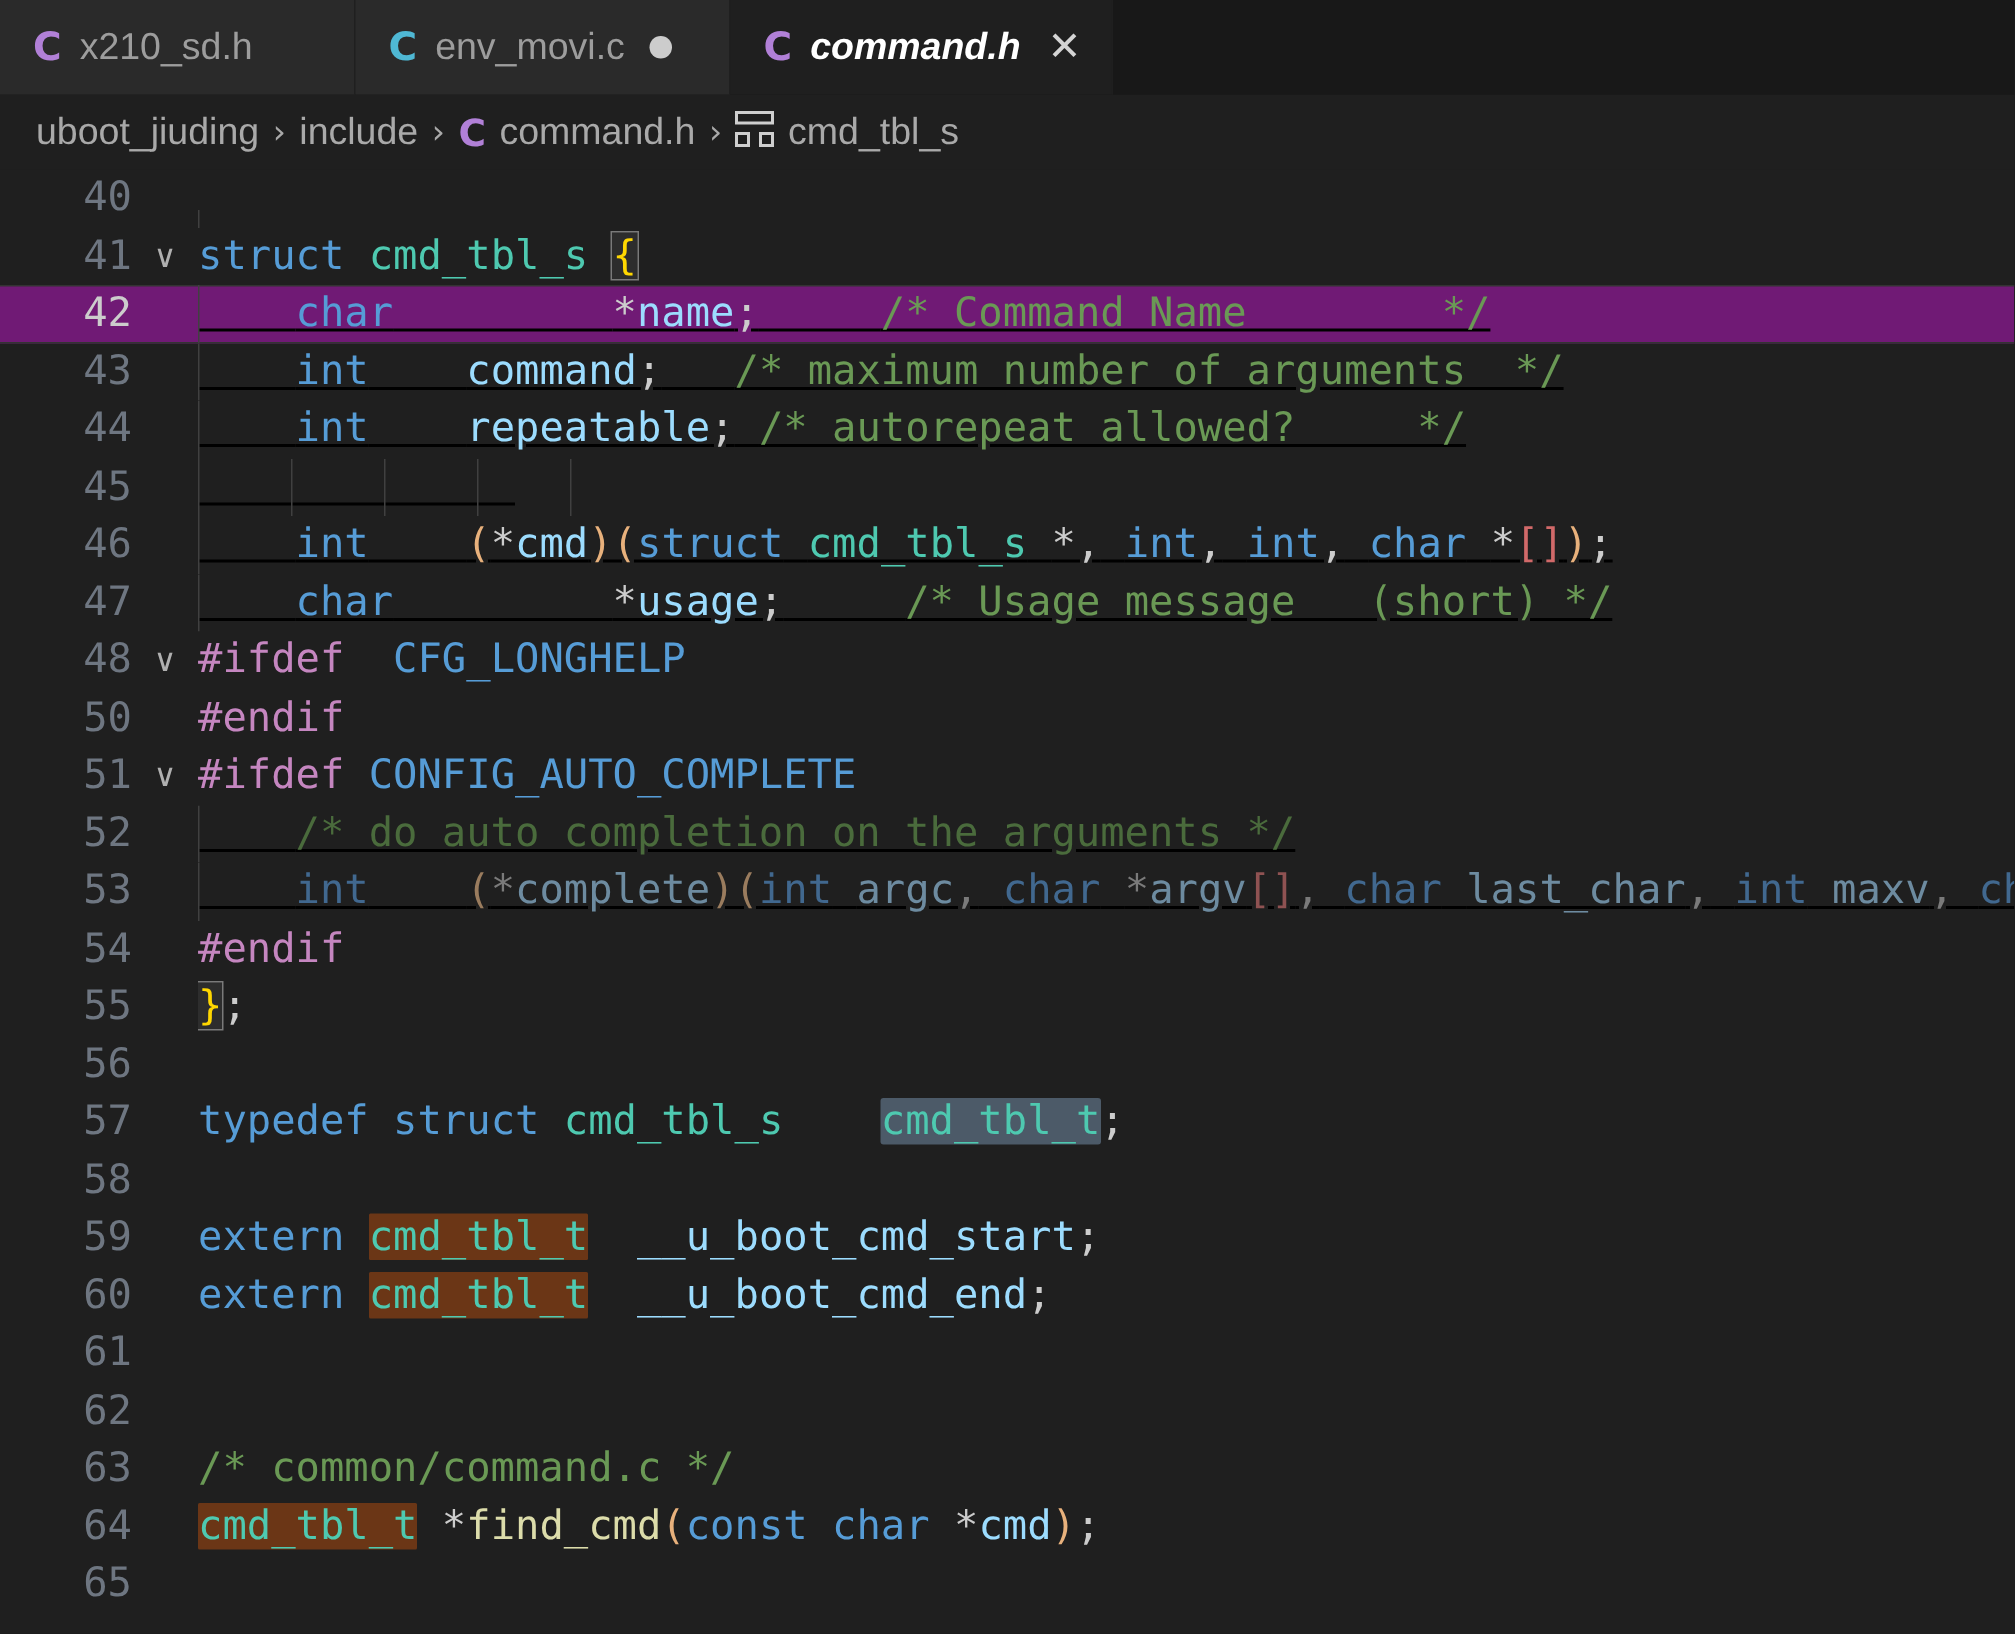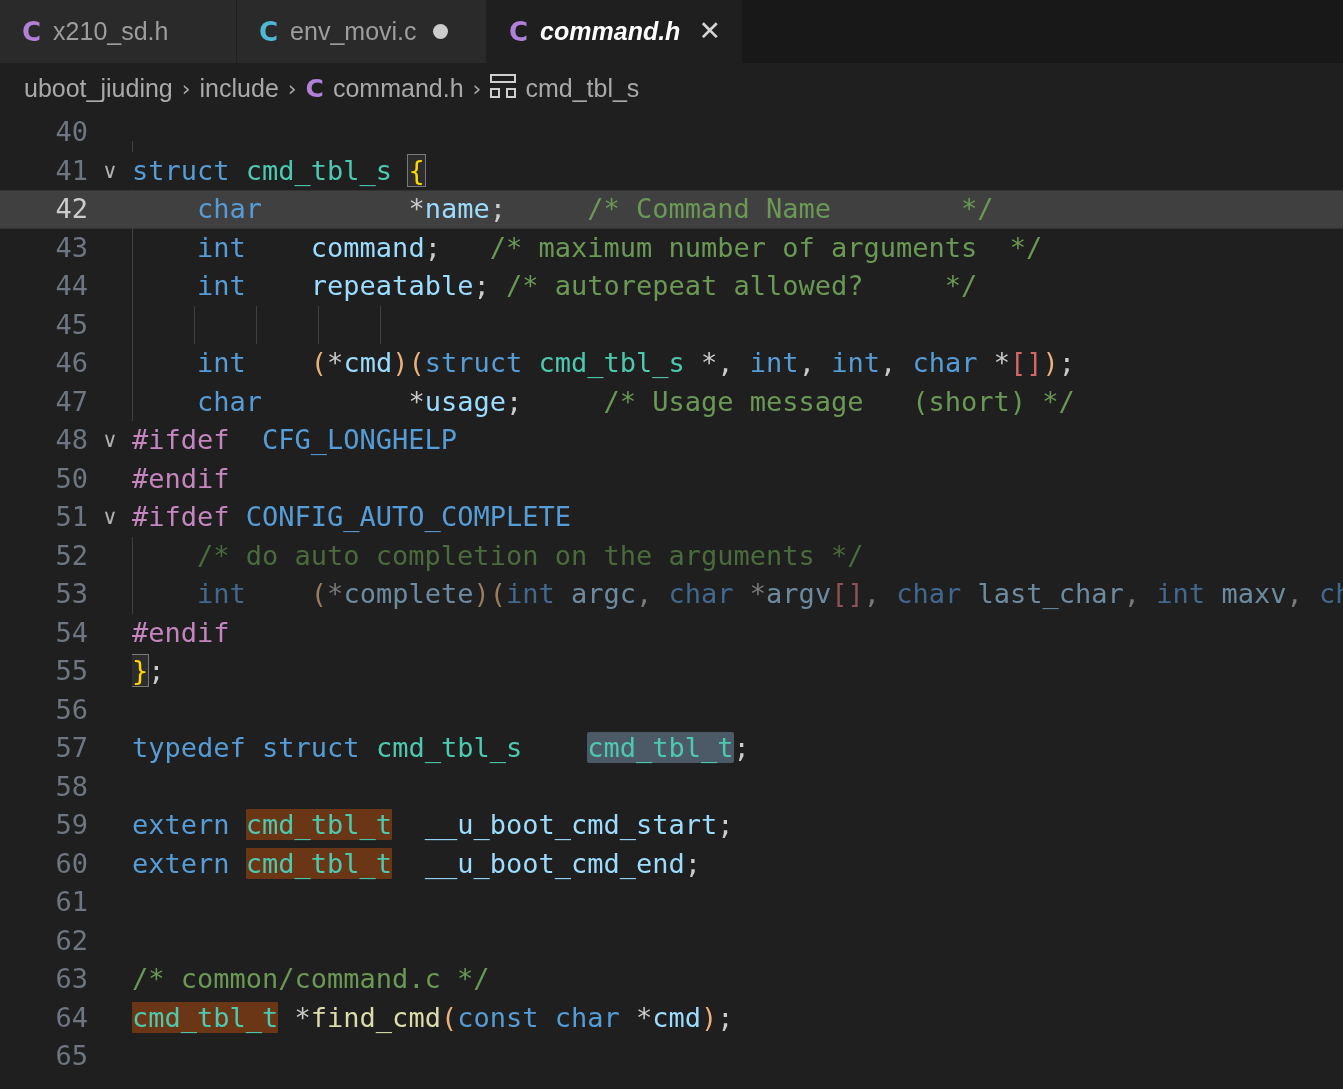--- a/index.html
+++ b/index.html
@@ -116,21 +116,21 @@
     position: relative;
     height: 38.5px;
     display: flex;
     align-items: flex-end;
     white-space: pre;
     font-family: "DejaVu Sans Mono", monospace;
     font-size: 27px;
     line-height: 38.5px;
   }
   .row.current {
-    background: #404040;
+    background: #701a75;
     box-shadow: inset 0 1px 0 #333333, inset 0 -1px 0 #333333;
   }
   .gutter {
     width: 88px;
     min-width: 88px;
     text-align: right;
     padding-right: 0;
     color: #6e7681;
     font-size: 27px;
     position: relative;
@@ -145,21 +145,21 @@
     font-family: "DejaVu Sans", sans-serif;
     font-size: 21px;
     cursor: pointer;
   }
   .code {
     position: relative;
     flex: 1;
     padding-left: 0;
     overflow: hidden;
   }
-  .code-inner { position: relative; display: inline-block; }
+  .code-inner { position: relative; display: inline-block; text-decoration: underline; }
 
   
   .ig {
     position: absolute;
     top: 0;
     height: 38.5px;
     width: 1px;
     background: #404040;
   }
 

